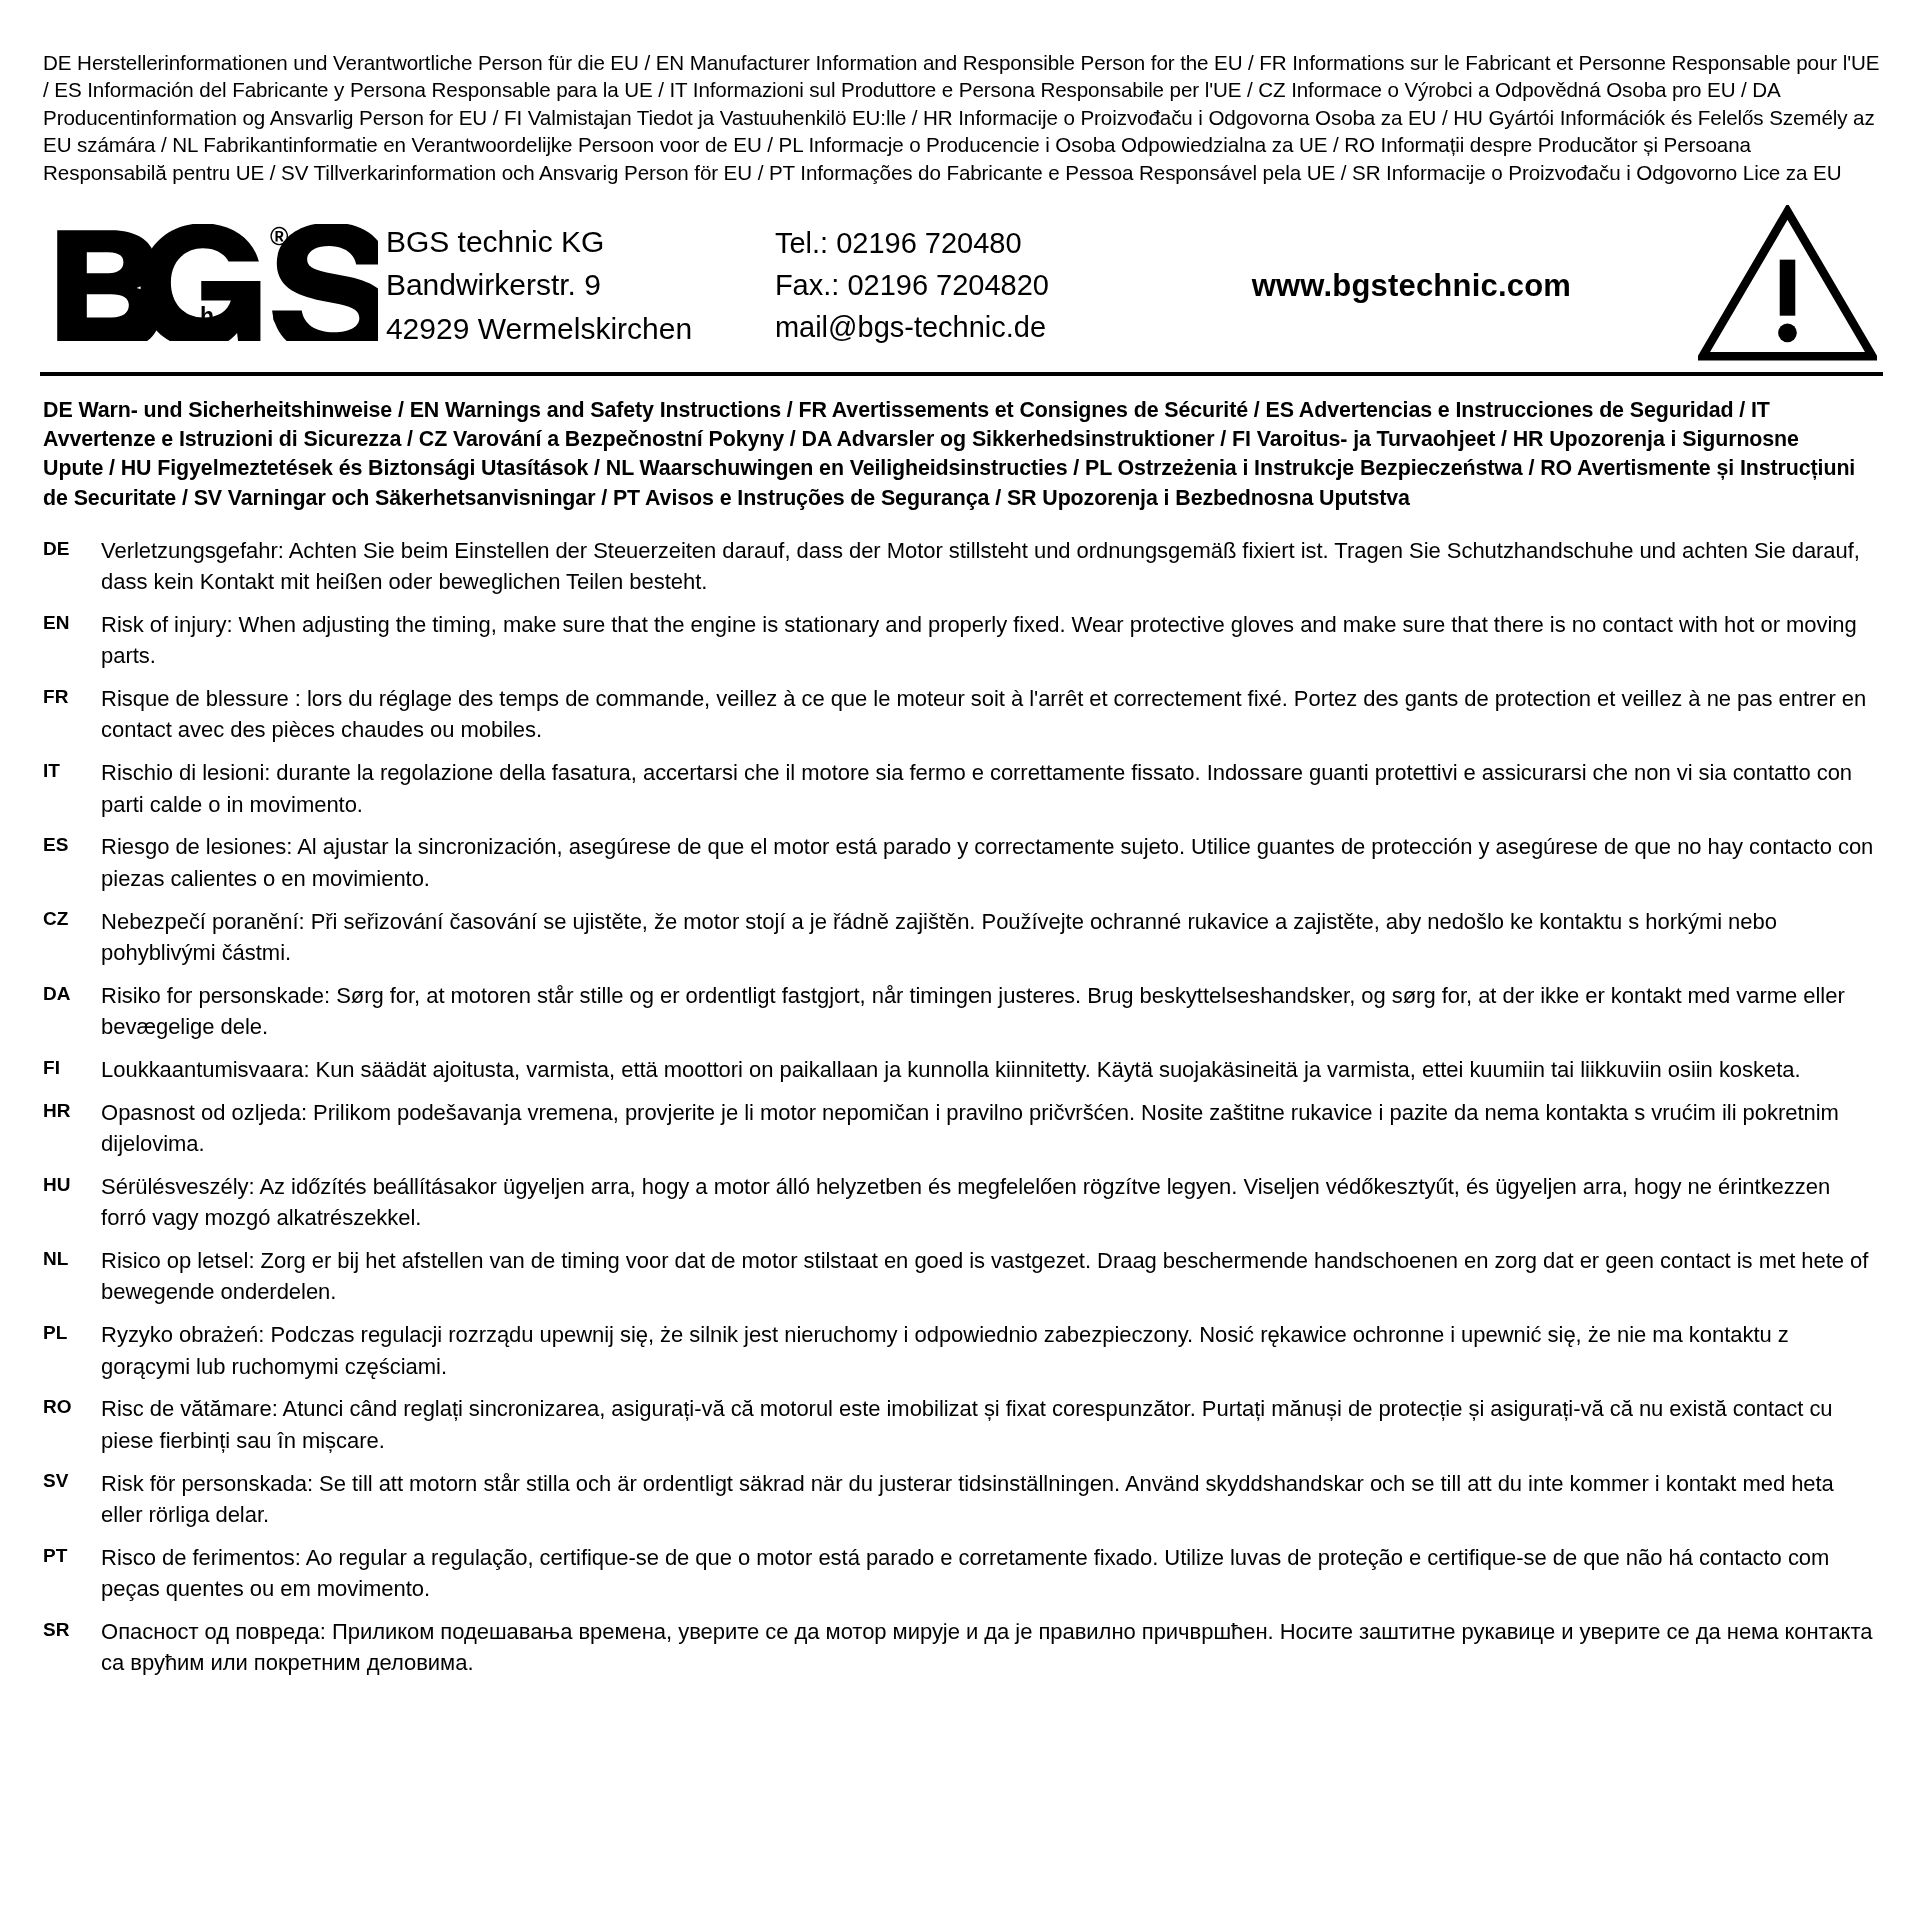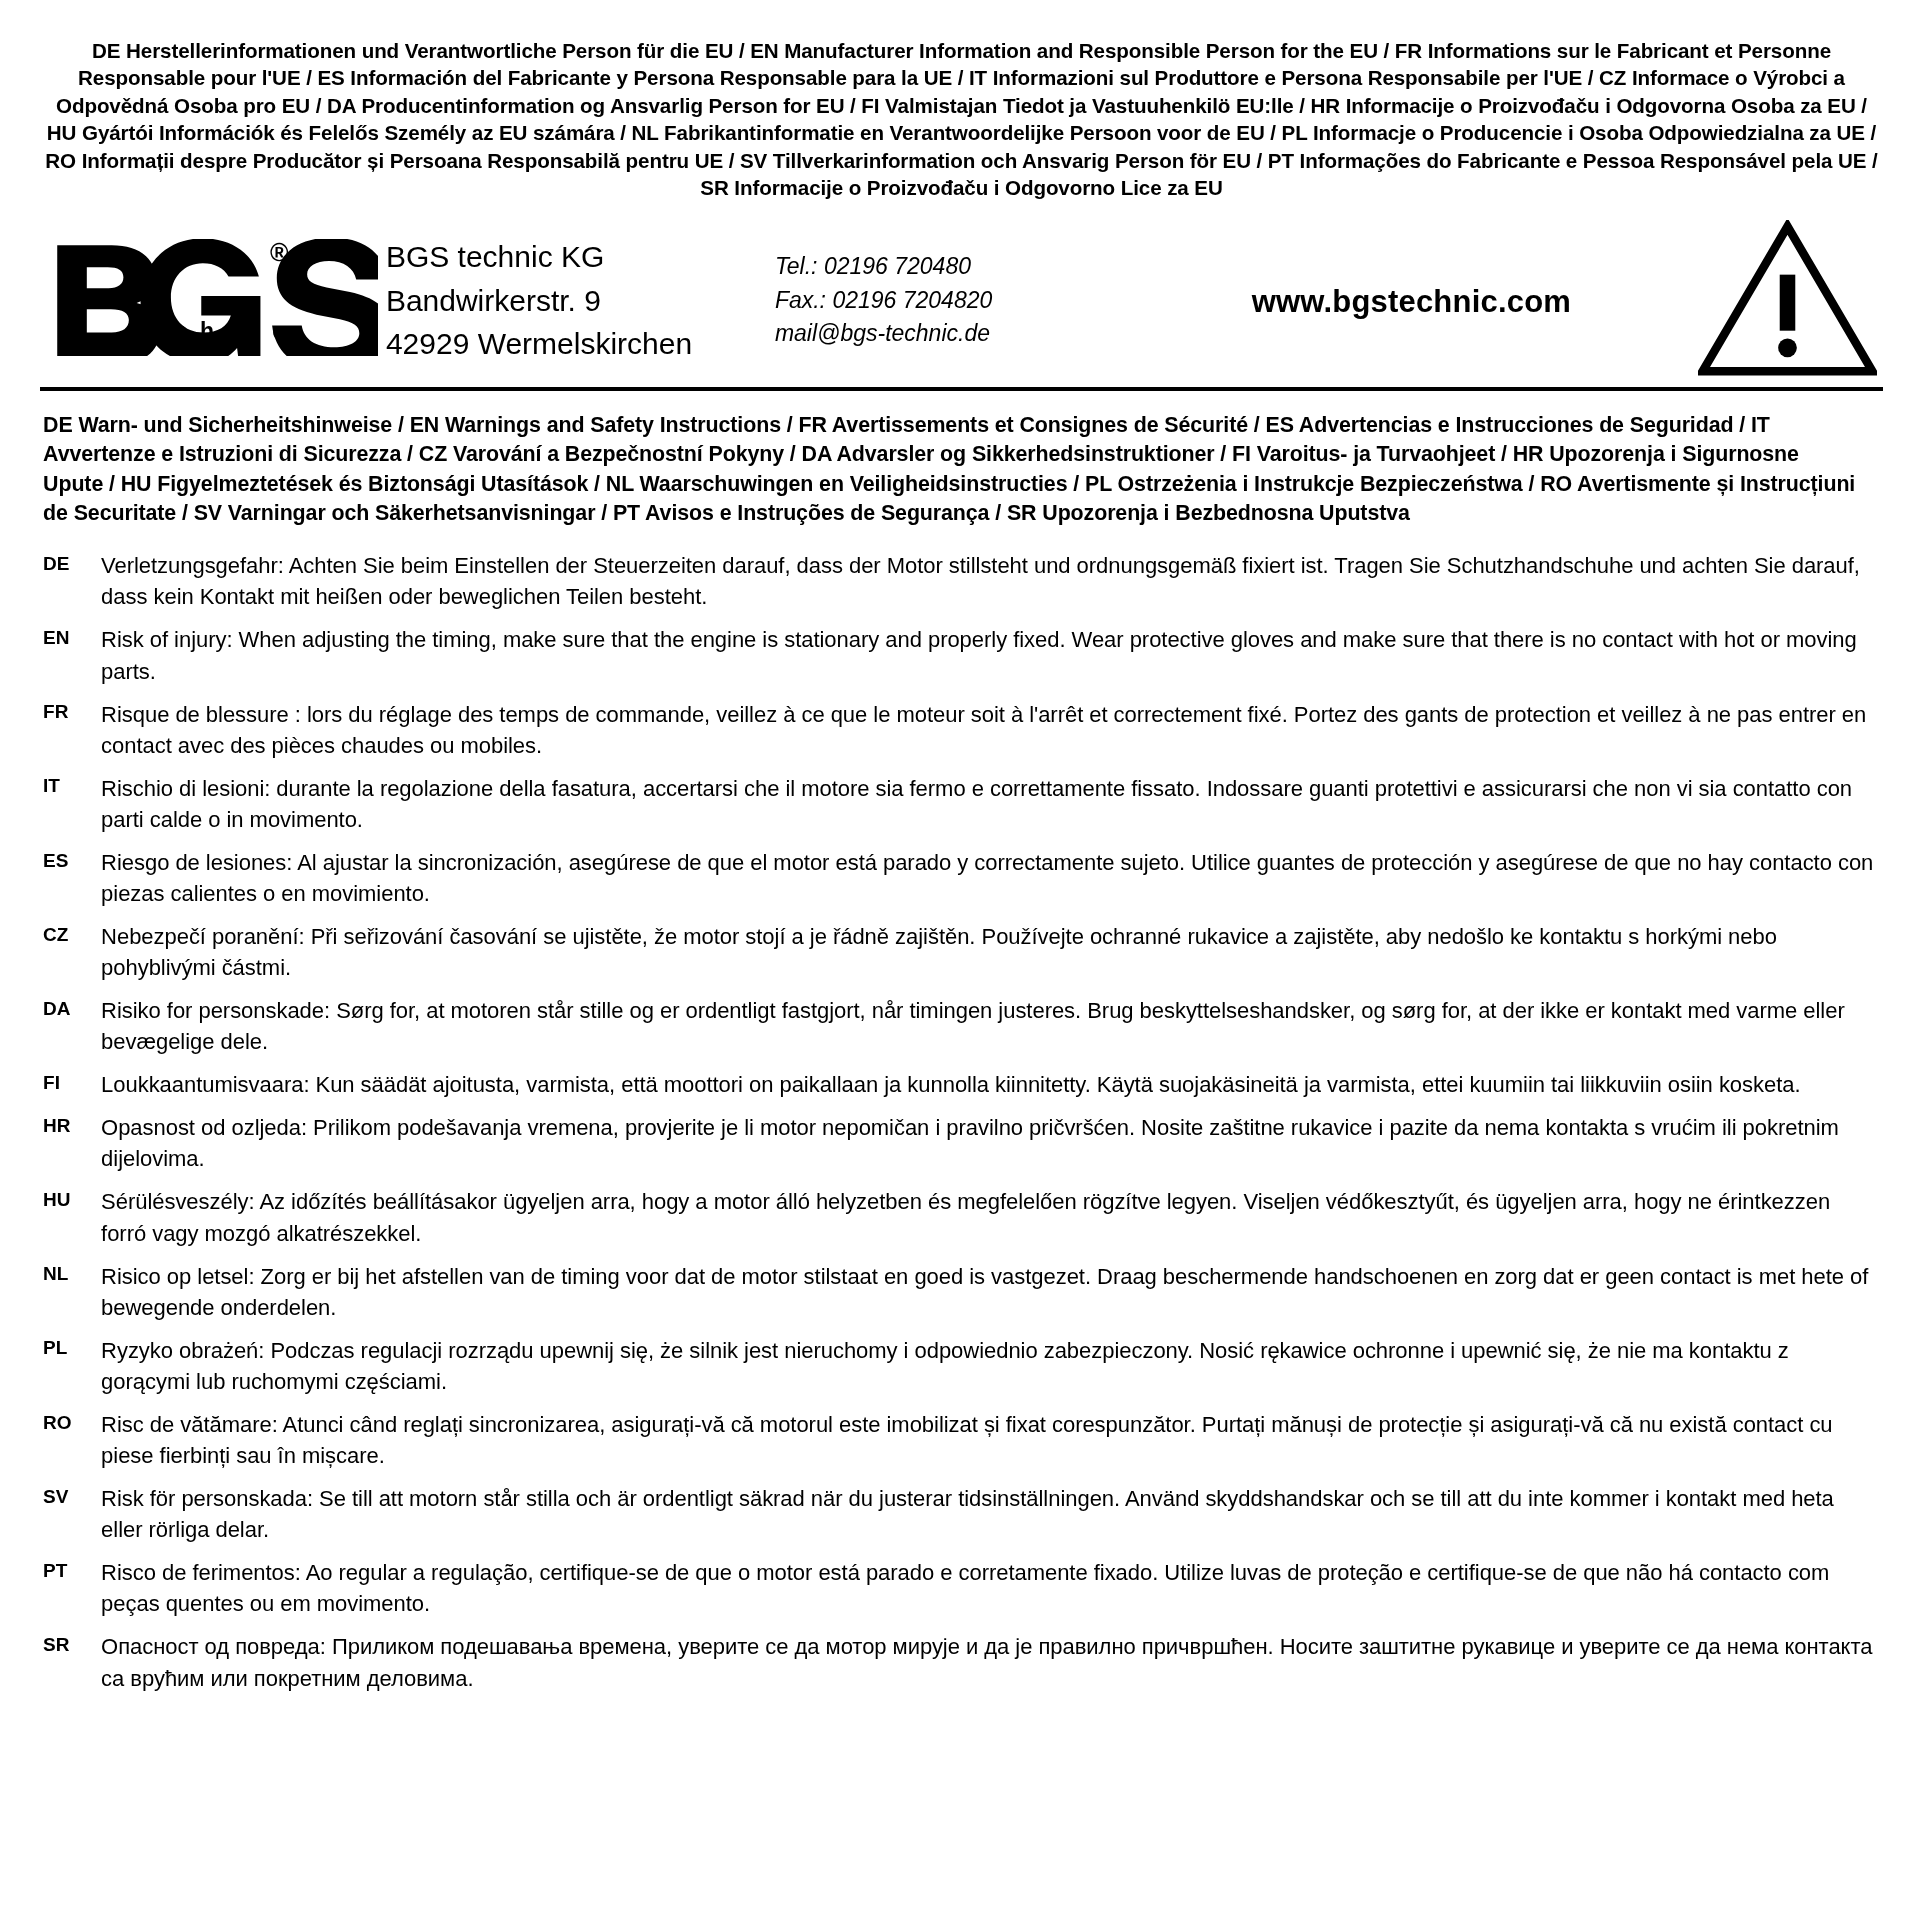--- a/index.html
+++ b/index.html
@@ -18,25 +18,25 @@
     box-sizing: border-box;
     width: 1930px;
     height: 1930px;
     padding: 37px 47px 0 40px;
     position: relative;
   }
 
   
   .header-langs {
     font-size: 20.6px;
-    font-weight: bold;
+    font-weight: normal;
     line-height: 1.33;
     letter-spacing: -0.1px;
-    text-align: center;
-    margin: 0 0 14px 0;
+    text-align: left;
+    margin: 12px 0 14px 0;
     padding: 0 3.1px 0 3.1px;
   }
 
   
   .company-band {
     display: flex;
     align-items: center;
     padding: 4.7px 3.1px 11px 3.1px;
     border-bottom: 4.7px solid #000;
     margin-bottom: 20px;
@@ -51,24 +51,23 @@
   .logo-svg { display:block; }
 
   .addr-block {
     flex: 0 0 389px;
     font-size: 30px;
     line-height: 1.45;
     padding-top: 4.7px;
   }
   .tel-block {
     flex: 0 0 366px;
-    font-size: 23px;
+    font-size: 29px;
     line-height: 1.45;
     padding-top: 4.7px;
-    font-style: italic;
   }
   .web-block {
     flex: 1 1 auto;
     font-size: 31px;
     font-weight: bold;
     text-align: center;
     letter-spacing: 0.2px;
     padding-top: 7.8px;
   }
   .warn-tri {

